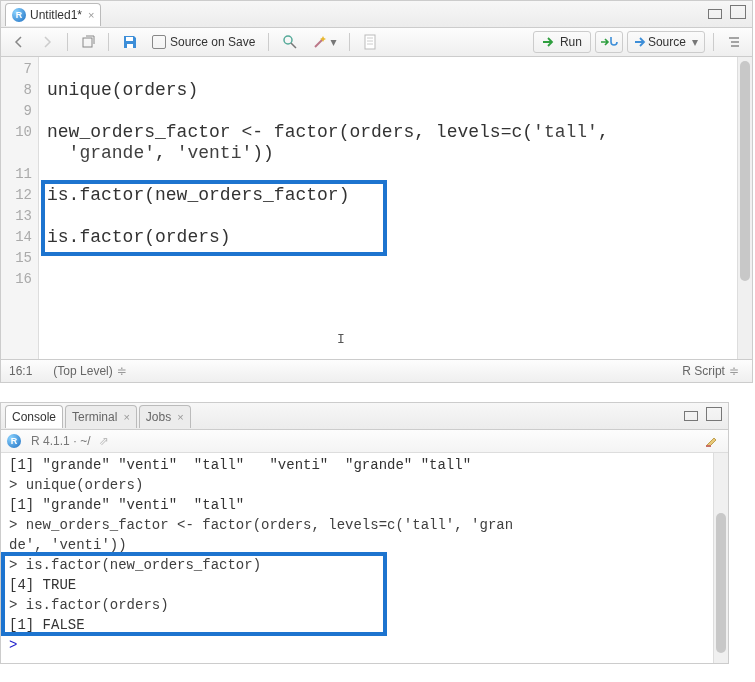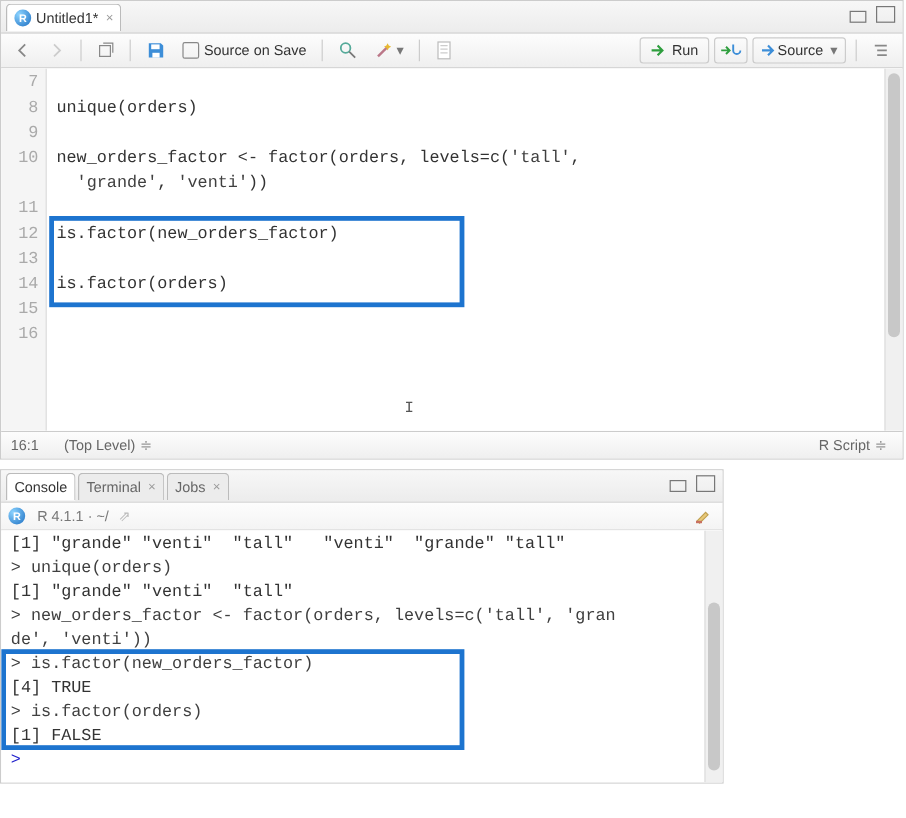--- a/index.html
+++ b/index.html
@@ -12,21 +12,21 @@
 .r-ball{width:14px;height:14px;border-radius:50%;background:radial-gradient(circle at 4px 4px,#8bd3ff,#1d6fc2);margin-right:4px;display:flex;align-items:center;justify-content:center;color:#fff;font-size:9px;font-weight:bold}
 .win-icons{position:absolute;right:6px;top:4px;display:flex;gap:4px}
 .winbox{width:14px;height:12px;border:1px solid #777}
 .winbox.small{width:12px;height:8px;margin-top:4px;position:relative;left:-4px}
 .toolbar{height:28px;background:linear-gradient(#fdfdfd,#efefef);border-bottom:1px solid #ccc;display:flex;align-items:center;padding:0 6px;font-size:12px;gap:4px}
 .tbtn{display:flex;align-items:center;height:20px;padding:0 4px;border:1px solid transparent;border-radius:3px;cursor:pointer}
 .sep{width:1px;height:18px;background:#ccc;margin:0 4px}
 .checkbox{width:12px;height:12px;border:1px solid #888;border-radius:2px;margin-right:4px}
 .editor{position:relative;height:302px;overflow:hidden;background:#fff}
 .gutter{position:absolute;left:0;top:0;width:38px;height:100%;background:#f5f5f5;border-right:1px solid #ddd;text-align:right;color:#aaa;font-family:"Lucida Console","Courier New",monospace;font-size:14px;line-height:21px;padding-right:6px;box-sizing:border-box;padding-top:2px}
-.code{position:absolute;left:38px;right:12px;top:0;padding:2px 8px;font-family:"Lucida Console","Courier New",monospace;font-size:14px;line-height:21px;white-space:pre;color:#333}
+.code{position:absolute;left:38px;right:12px;top:0;padding:2px 8px;font-family:"Lucida Console","Courier New",monospace;font-size:18px;line-height:21px;white-space:pre;color:#333}
 .syn-str{color:#404040}
 .scrollbar{position:absolute;right:0;top:0;width:14px;height:100%;background:#f0f0f0;border-left:1px solid #ddd}
 .thumb{position:absolute;left:2px;width:10px;background:#c8c8c8;border-radius:5px}
 .statusbar{height:22px;background:linear-gradient(#fdfdfd,#efefef);border-top:1px solid #ccc;display:flex;align-items:center;font-size:12px;color:#666;padding:0 8px}
 .statusbar .flex{flex:1}
 .hlbox{position:absolute;border:4px solid #1d74cf;pointer-events:none;box-sizing:border-box}
 .console-area{height:210px;overflow:hidden;background:#fff;position:relative}
 .console-text{font-family:"Lucida Console","Courier New",monospace;font-size:14px;line-height:20px;padding:2px 8px;white-space:pre}
 .c-out{color:#333}
 .c-in{color:#404040}
@@ -153,21 +153,21 @@
       <span style="margin-left:4px;color:#999">≑</span>
     </span>
     <span class="flex"></span>
     <span class="tbtn">
       <span>R Script</span>
       <span style="margin-left:4px;color:#999">≑</span>
     </span>
   </div>
 </div>
 
-<div class="pane" style="width:603px;margin-top:8px">
+<div class="pane" style="width:729px;margin-top:19px">
   <div class="tabbar">
     <div class="tab active">
         <span>Console</span>
       </div>
     <div class="tab inactive">
         <span>Terminal</span>
         <span class="close">×</span>
       </div>
     <div class="tab inactive">
         <span>Jobs</span>

